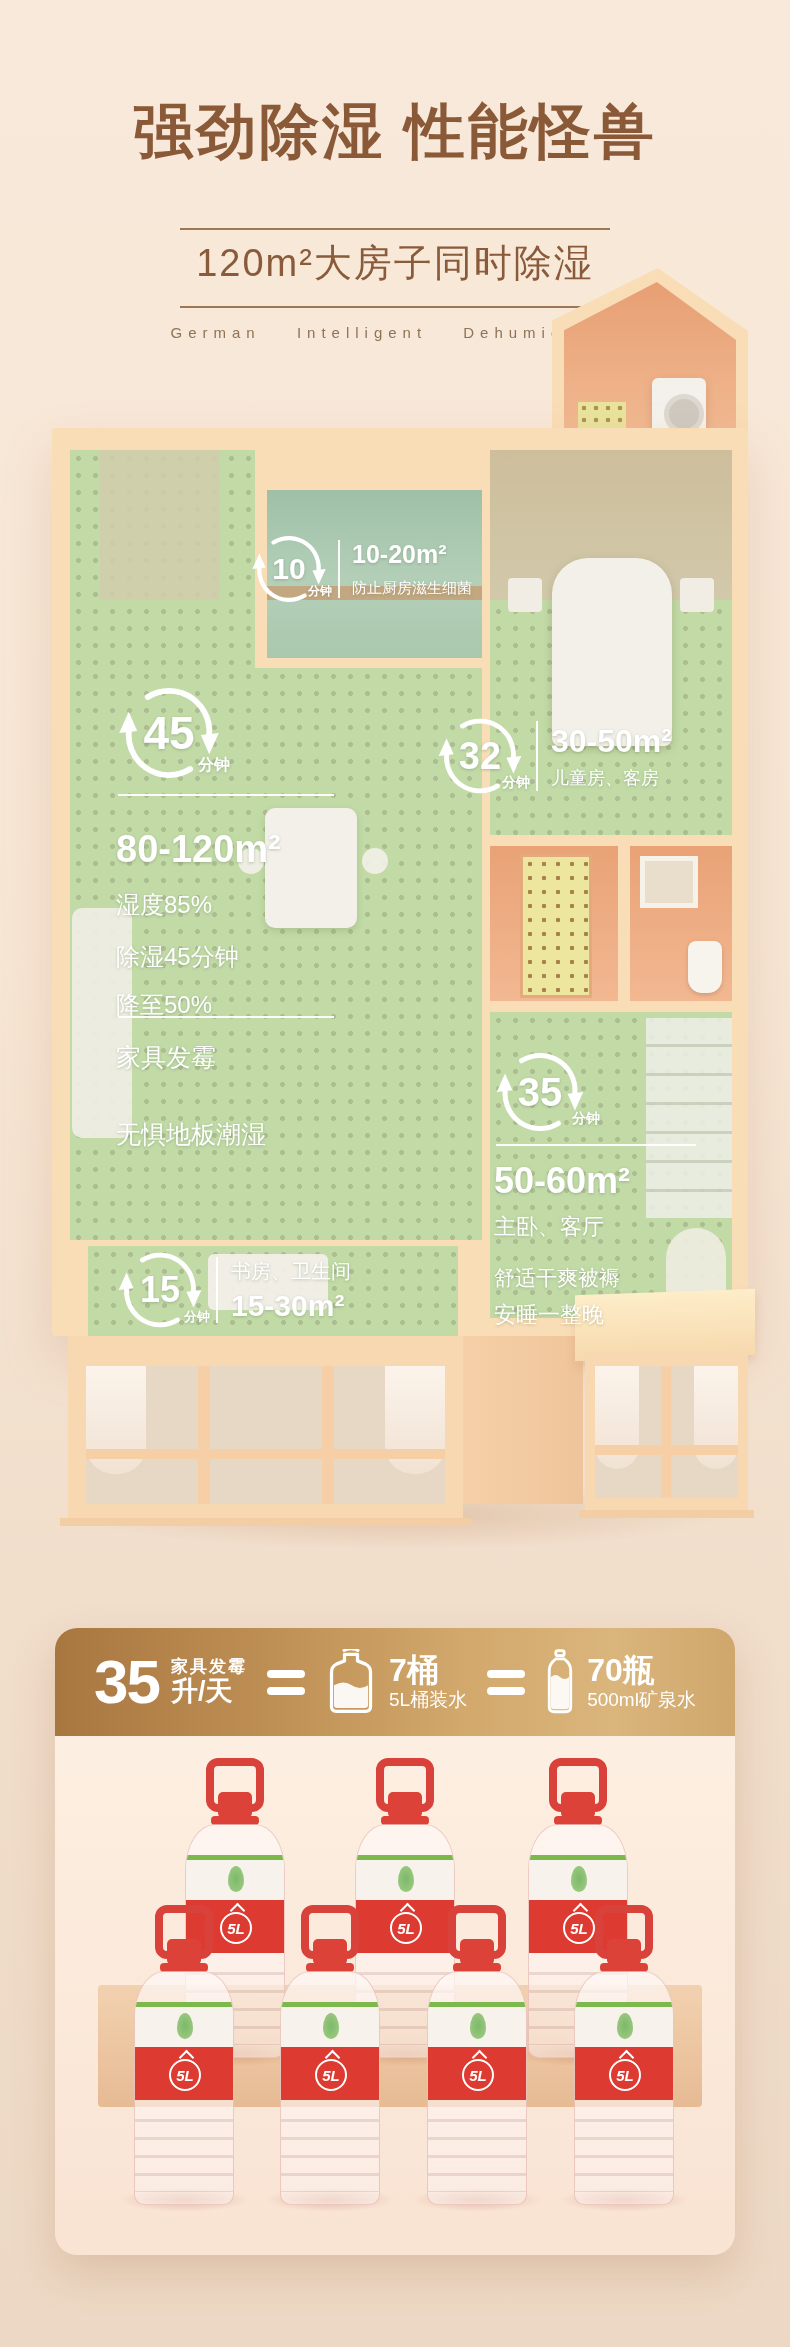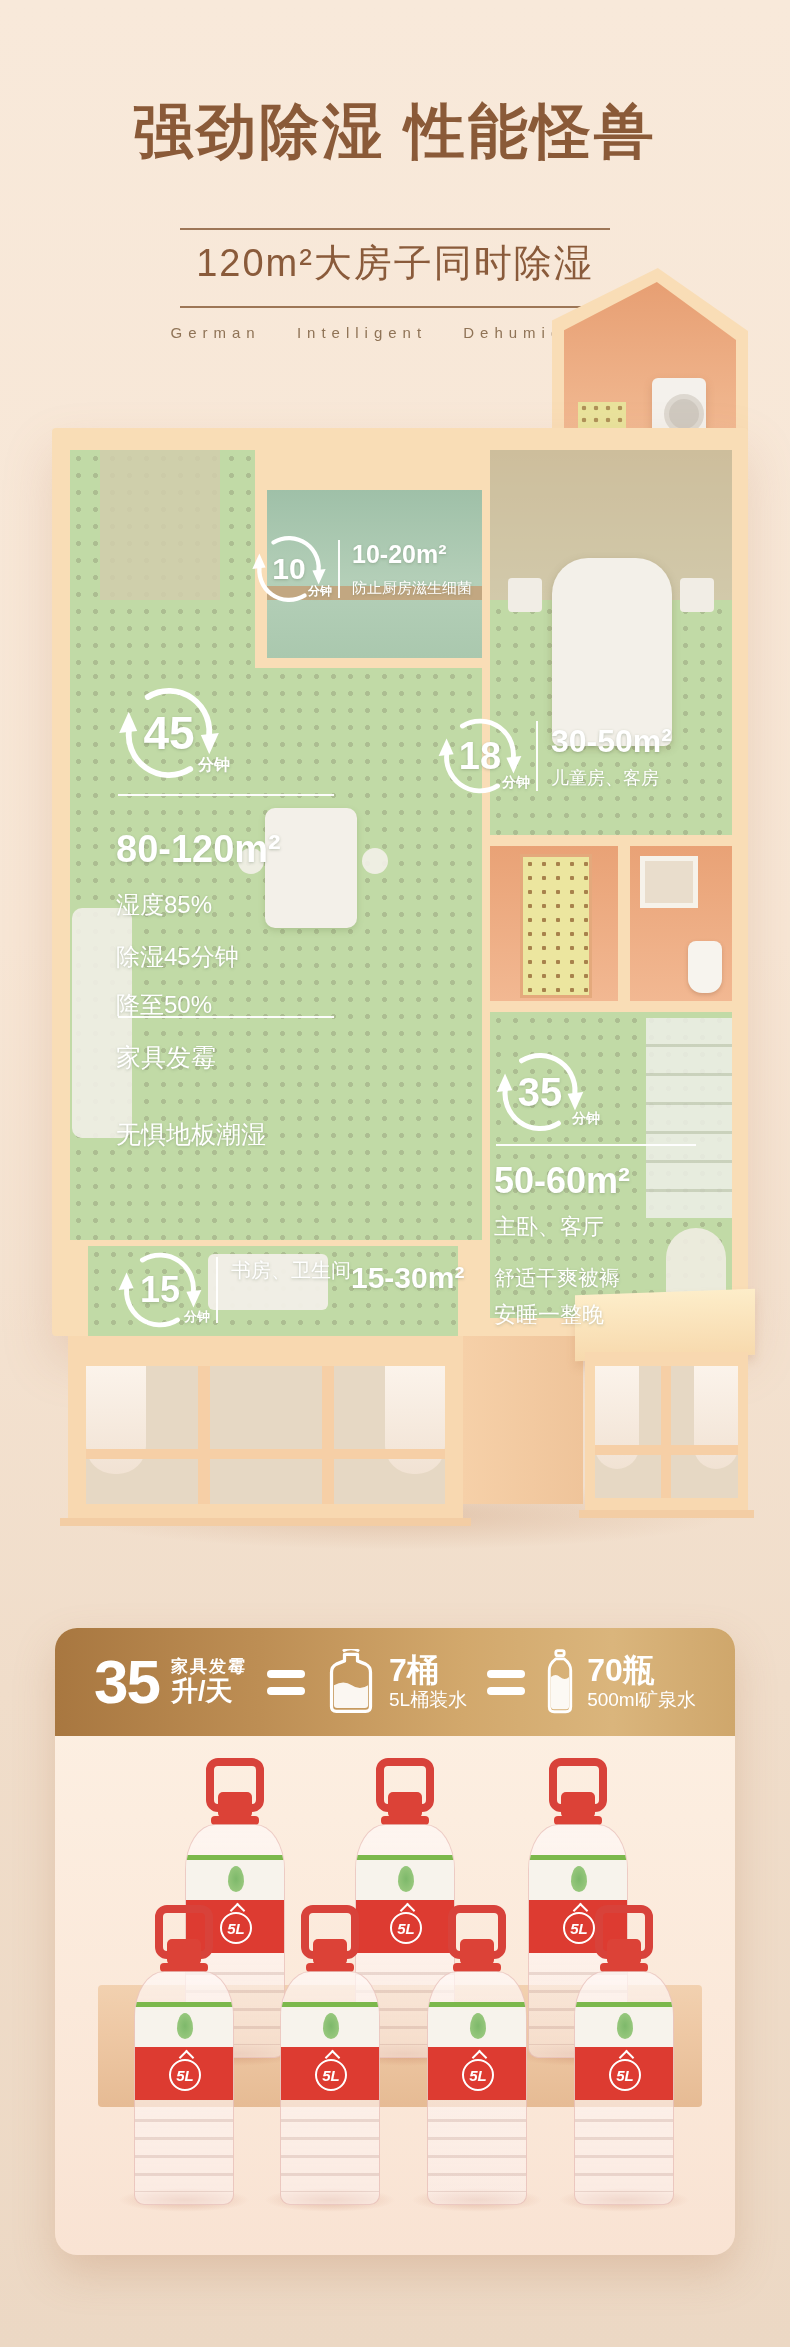--- a/index.html
+++ b/index.html
@@ -276,21 +276,21 @@
   </div>
 
   <div class="anno" style="left:436px;top:712px;display:flex;align-items:center">
     <div class="cycle" style="width:88px;height:88px">
       <svg viewBox="0 0 100 100" fill="none" stroke="#fff" stroke-width="5.5" stroke-linecap="round">
         <path d="M30 16 A38 38 0 0 1 87 57"></path>
           <path d="M70 84 A38 38 0 0 1 13 43"></path>
         <polygon points="80,52 97,50 88,70" fill="#fff" stroke="none"></polygon>
         <polygon points="20,48 3,50 12,30" fill="#fff" stroke="none"></polygon>
       </svg>
-      <span class="cyc-num" style="font-size:38px">18</span>
+      <span class="cyc-num" style="font-size:38px">32</span>
       <span class="cyc-unit" style="font-size:14px;right:-6px;bottom:8px">分钟</span>
     </div>
     <div class="vdiv" style="margin-left:12px;padding-left:13px;height:70px;display:flex;flex-direction:column;justify-content:center">
       <div class="big-area" style="font-size:32px">30-50m²</div>
       <div style="font-size:18px;margin-top:6px">儿童房、客房</div>
     </div>
   </div>
 
   <div class="anno" style="left:494px;top:1046px;width:210px">
     <div class="cycle" style="width:92px;height:92px">
@@ -314,21 +314,21 @@
     <div class="cycle" style="width:88px;height:88px">
       <svg viewBox="0 0 100 100" fill="none" stroke="#fff" stroke-width="5.5" stroke-linecap="round">
         <path d="M30 16 A38 38 0 0 1 87 57"></path>
           <path d="M70 84 A38 38 0 0 1 13 43"></path>
         <polygon points="80,52 97,50 88,70" fill="#fff" stroke="none"></polygon>
         <polygon points="20,48 3,50 12,30" fill="#fff" stroke="none"></polygon>
       </svg>
       <span class="cyc-num" style="font-size:36px">15</span>
       <span class="cyc-unit" style="font-size:13px;right:-6px;bottom:8px">分钟</span>
     </div>
-    <div class="vdiv" style="margin-left:12px;padding-left:13px;height:66px;display:flex;flex-direction:row;justify-content:center">
+    <div class="vdiv" style="margin-left:12px;padding-left:13px;height:66px;display:flex;flex-direction:column;justify-content:center">
       <div style="font-size:20px">书房、卫生间</div>
       <div class="big-area" style="font-size:30px;margin-top:4px">15-30m²</div>
     </div>
   </div>
 
   <div class="abs card">
     <div class="card-head">
       <span class="eq-value">35</span>
       <span class="eq-stack">
         <span class="eq-top">家具发霉</span>

